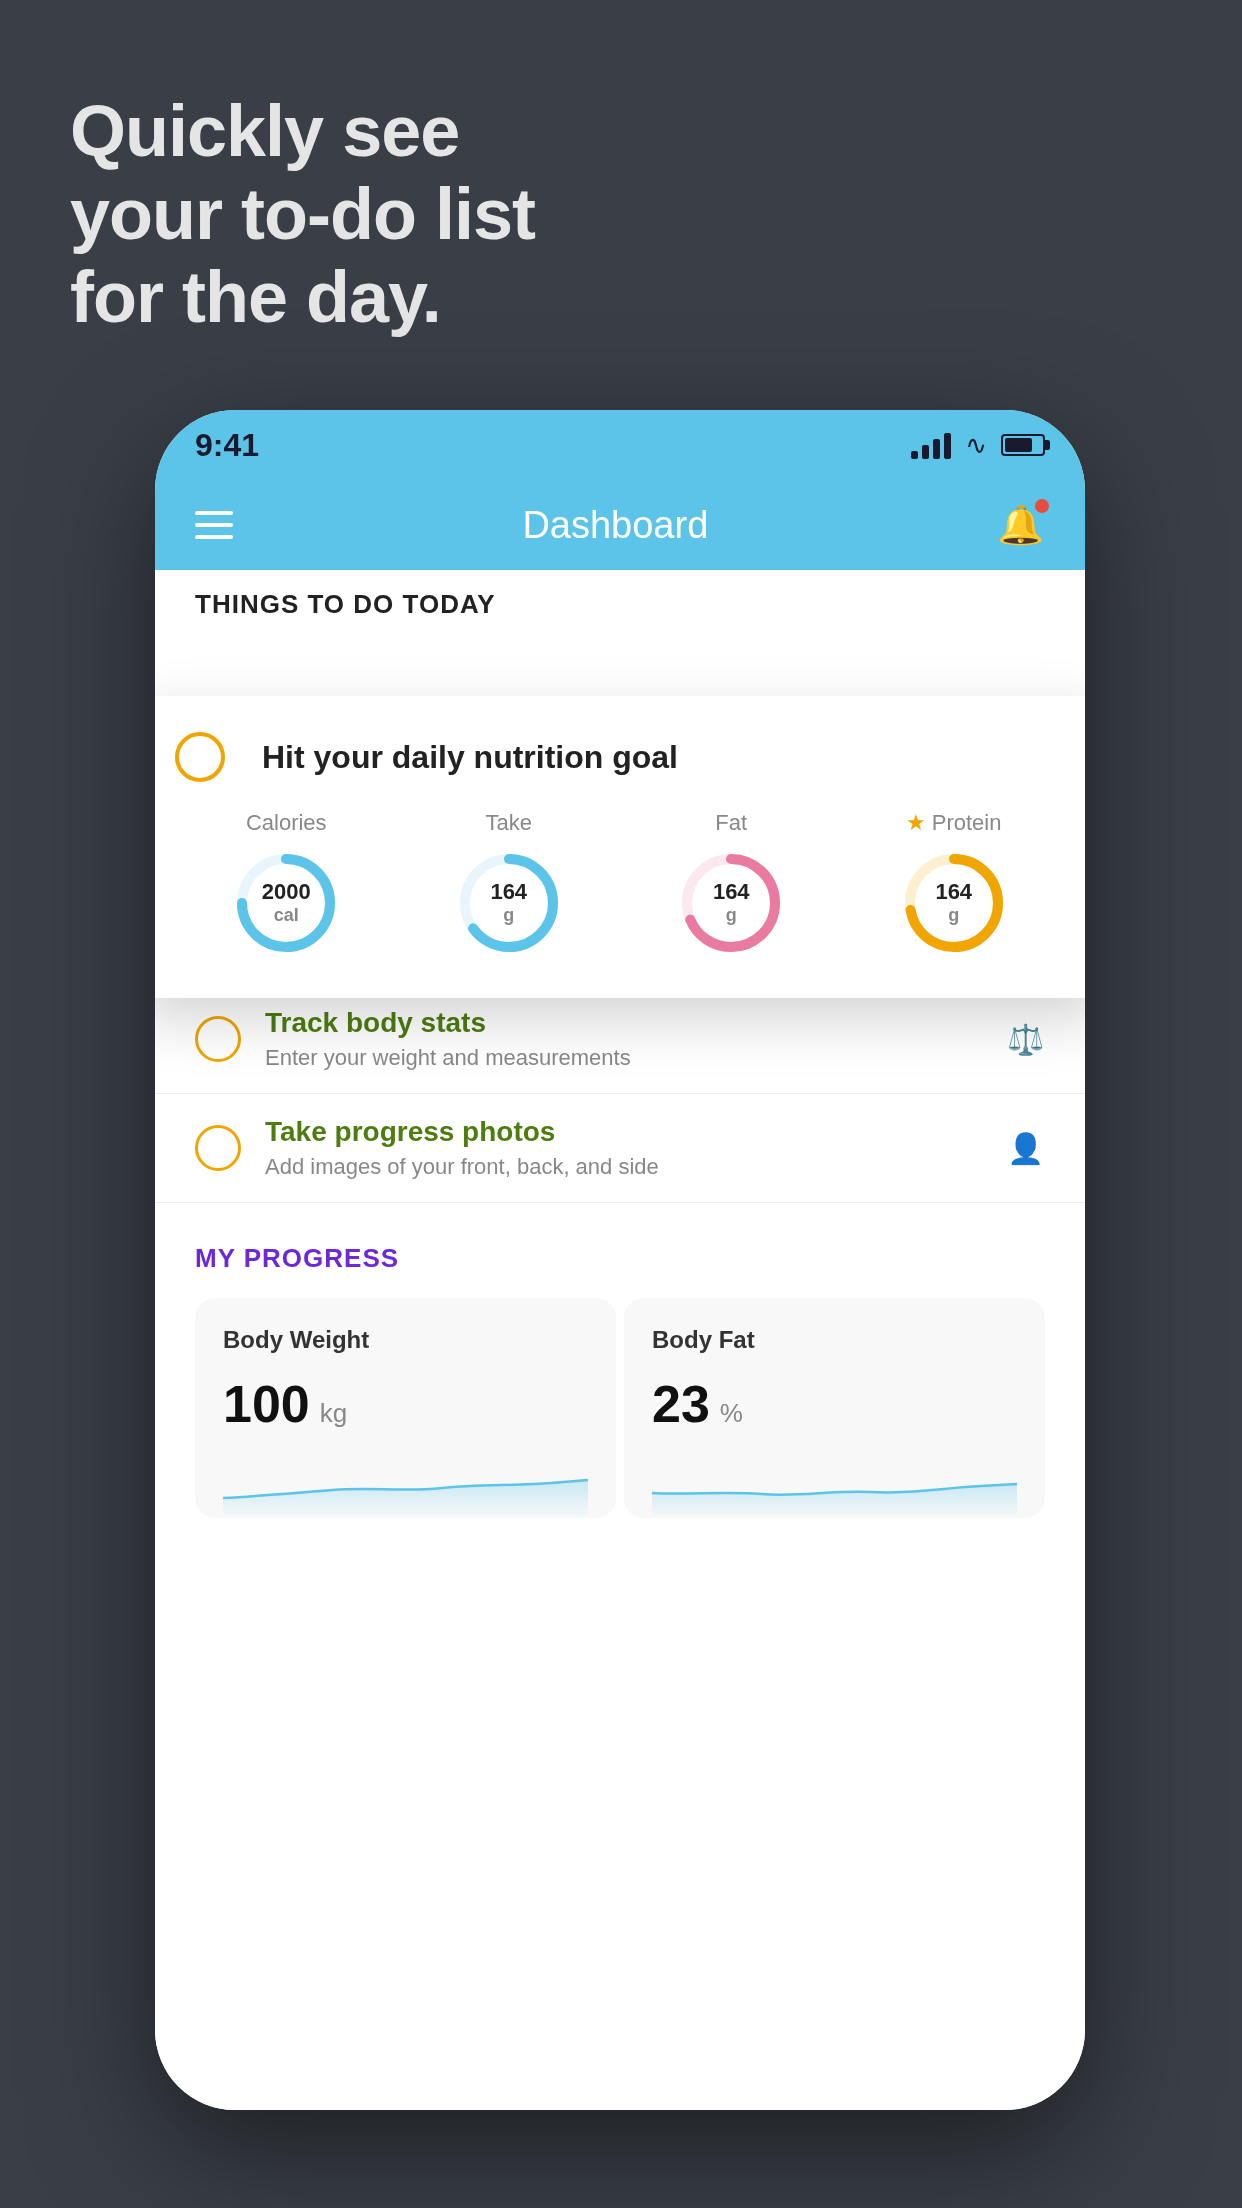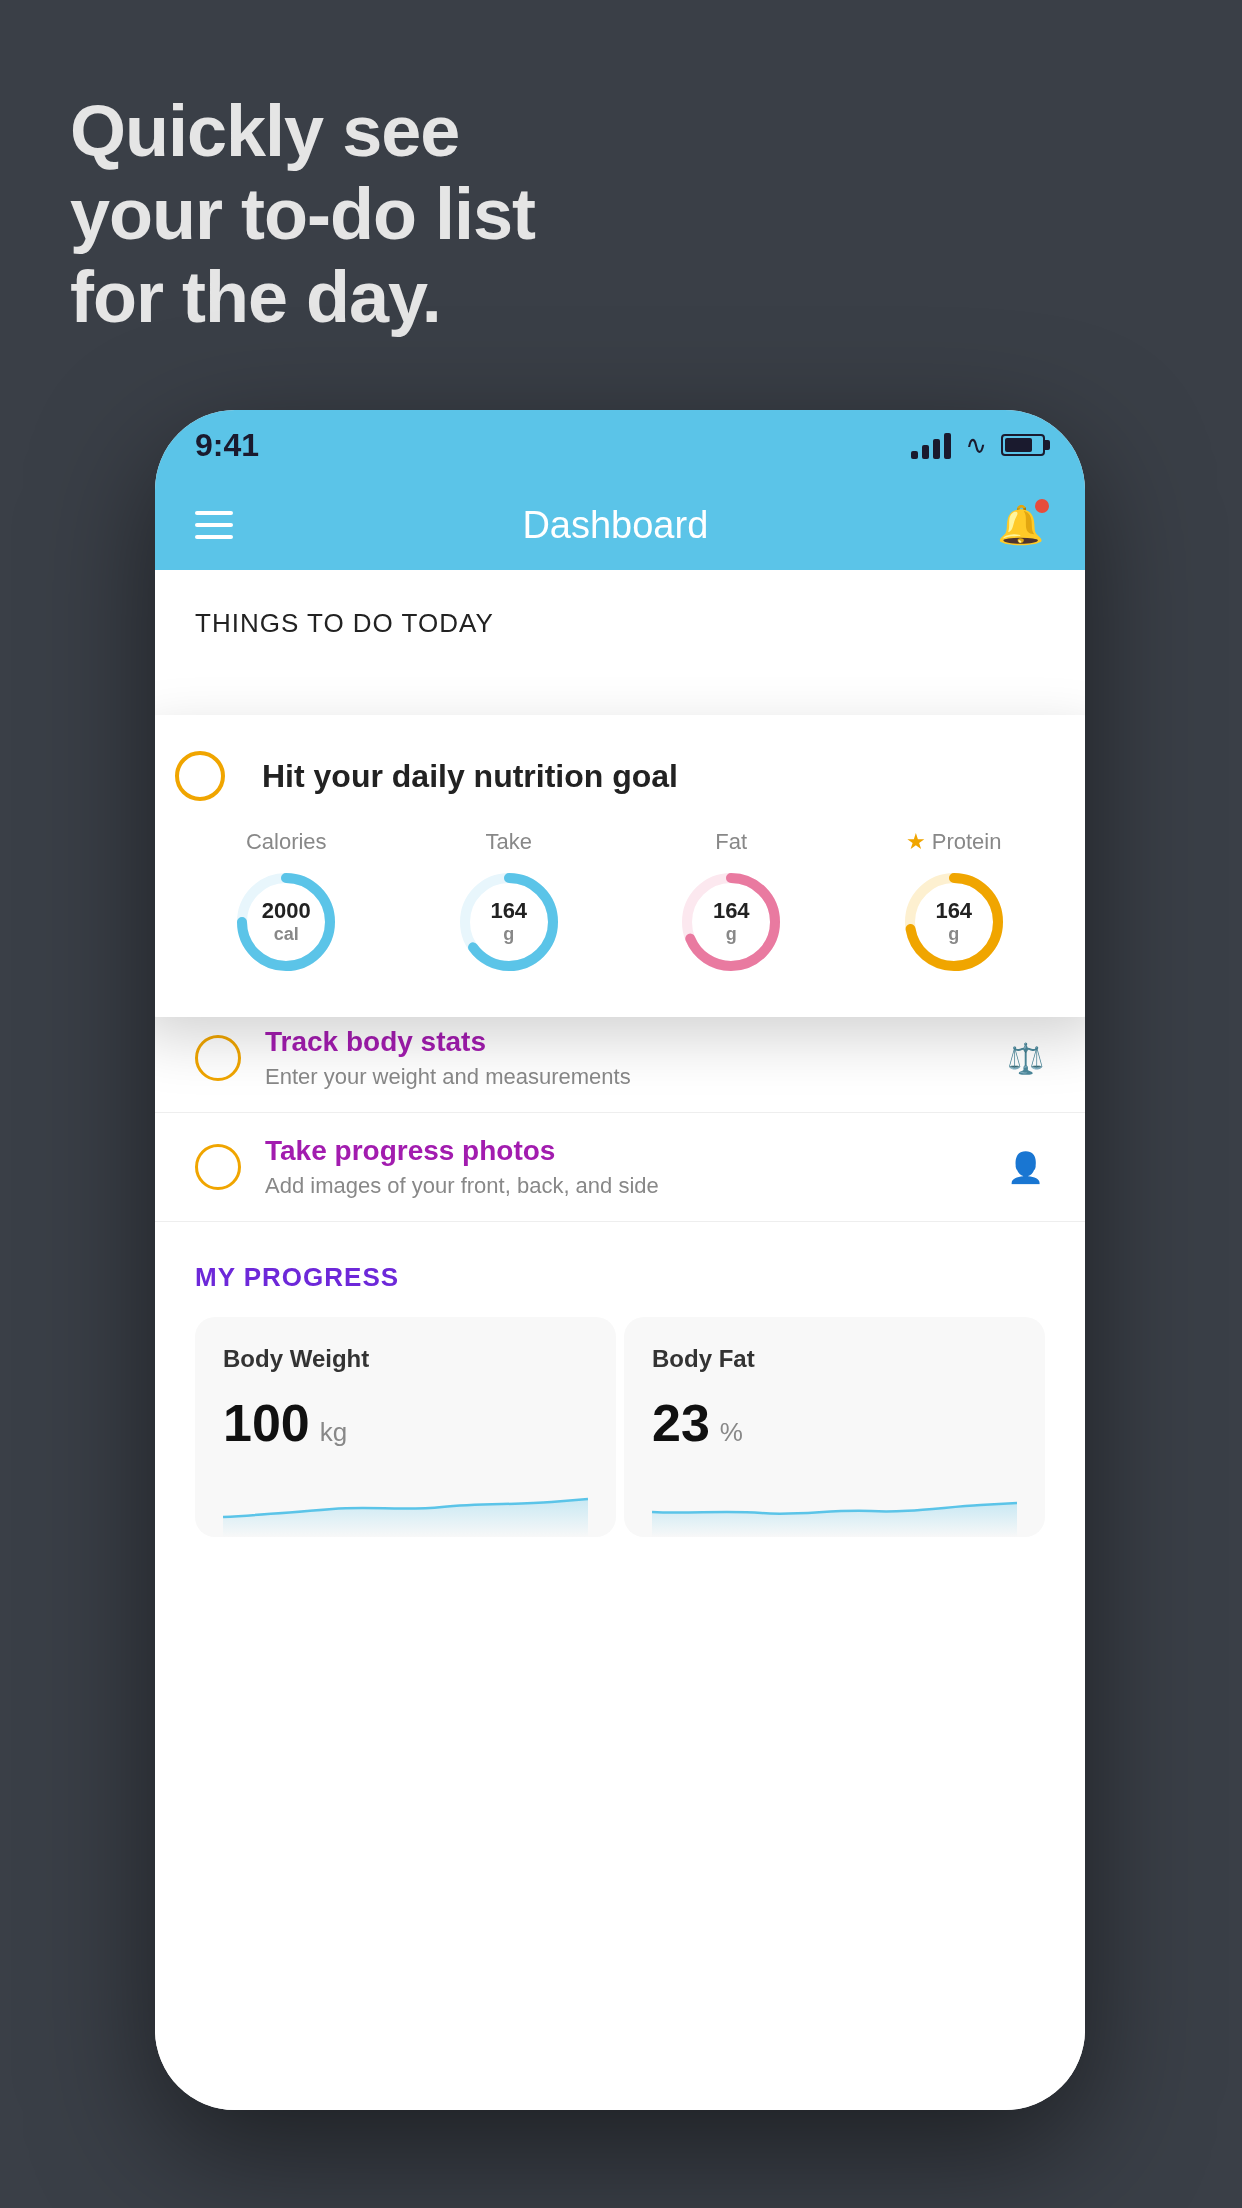--- a/index.html
+++ b/index.html
@@ -156,23 +156,23 @@
     
     .phone-content {
       background: #ffffff;
       height: calc(100% - 160px);
       overflow: hidden;
       position: relative;
     }
 
     
     .section-header {
-      padding: 38px 40px 16px;
+      padding: 19px 40px 16px;
       font-size: 26px;
-      font-weight: 400;
+      font-weight: 700;
       color: #222;
       letter-spacing: 1px;
       text-transform: uppercase;
     }
 
     
     .nutrition-card {
       position: absolute;
       top: 60px;
       left: -20px;
@@ -289,21 +289,21 @@
     .todo-circle.green { border-color: #4caf50; }
     .todo-circle.yellow { border-color: #f0a500; }
 
     .todo-text {
       flex: 1;
     }
 
     .todo-title {
       font-size: 28px;
       font-weight: 600;
-      color: #a21caf;
+      color: #4d7c0f;
       margin-bottom: 6px;
     }
 
     .todo-subtitle {
       font-size: 22px;
       color: #888;
     }
 
     .todo-icon {
       font-size: 30px;

